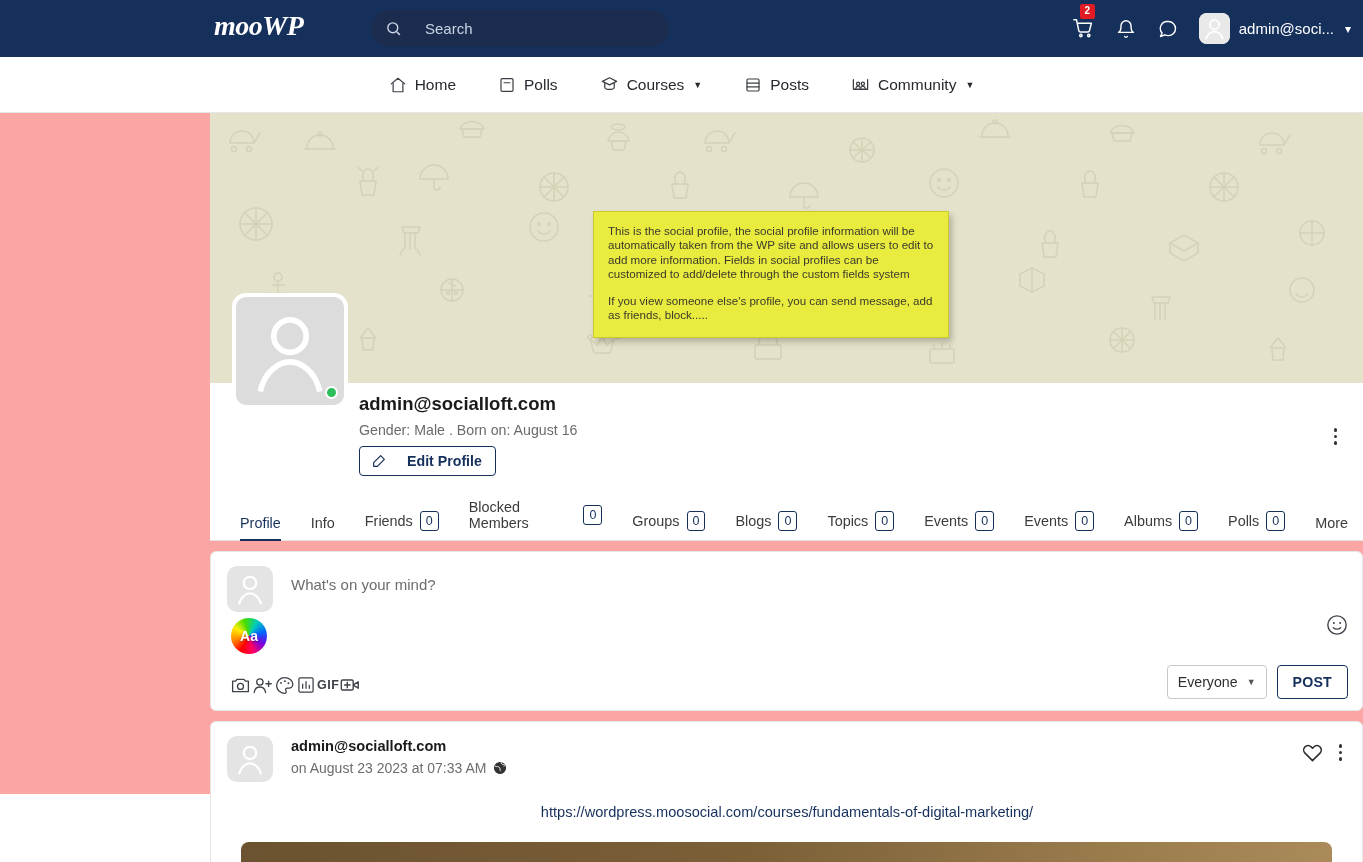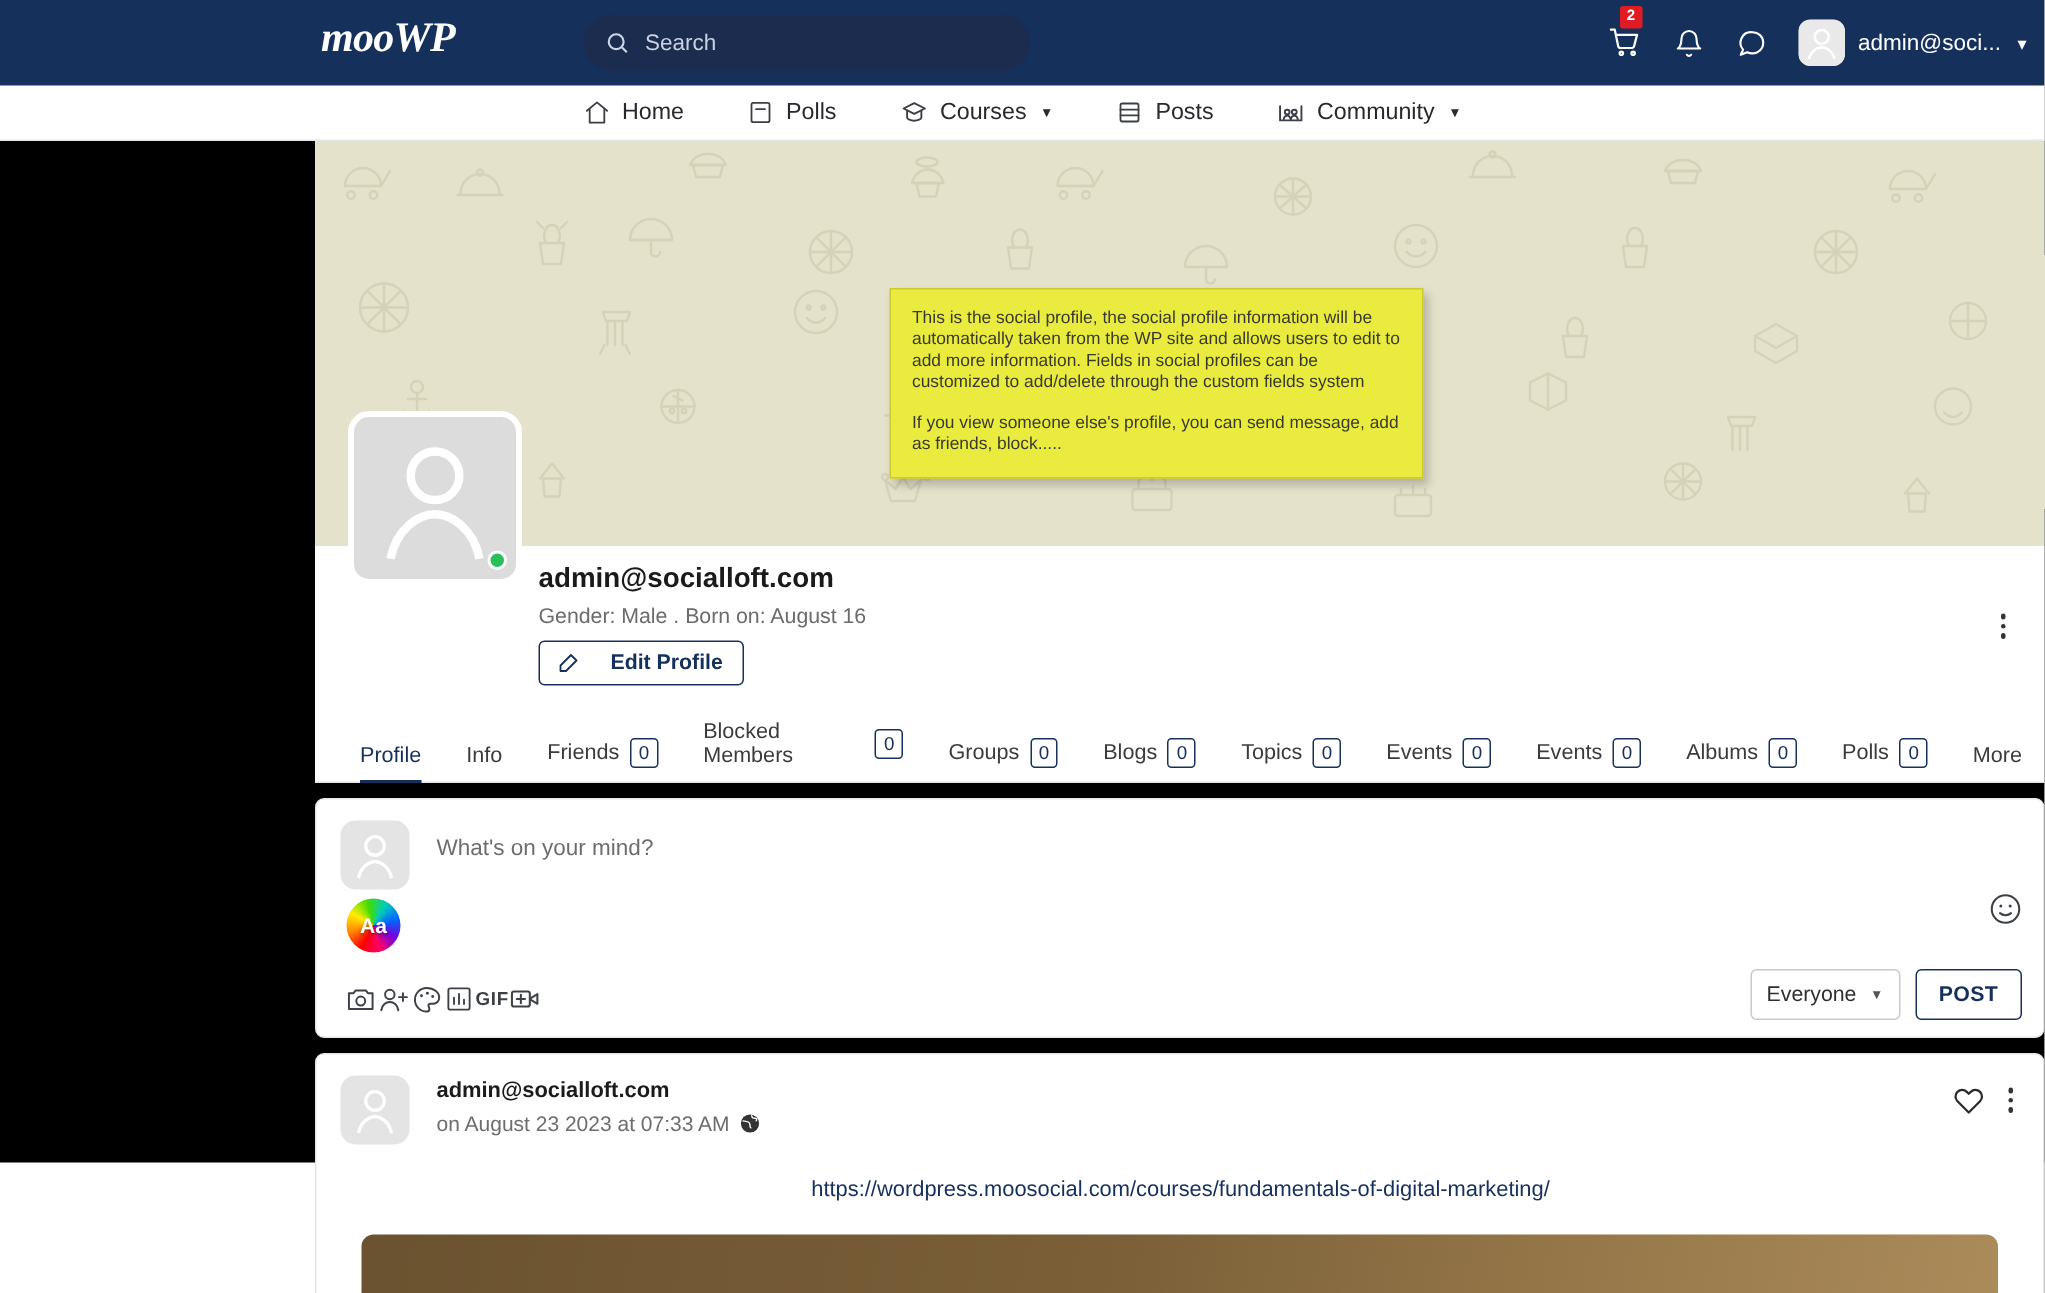--- a/index.html
+++ b/index.html
@@ -27,30 +27,31 @@
     top: 10px;
     color: #ffffff;
     font-family: "Liberation Serif", serif;
     font-style: italic;
     font-weight: bold;
     font-size: 28px;
     letter-spacing: -0.5px;
   }
   .searchbox {
     position: absolute;
-    left: 389px;
+    left: 371px;
     top: 10px;
     width: 298px;
     height: 37px;
     background: #1b2c4f;
     border-radius: 19px;
     display: flex;
     align-items: center;
     padding: 0 14px;
     cursor: text;
+    gap: 13px;
   }
   .searchbox .ph {
     color: #c9d2e2;
     font-size: 15px;
     margin-left: 10px;
   }
   .topright {
     position: absolute;
     right: 12px;
     top: 0;
@@ -90,41 +91,41 @@
     overflow:hidden;
   }
   .user-name {
     color: #ffffff;
     font-size: 15px;
   }
   .caret { color:#fff; font-size:12px; margin-left:2px;}
 
   
   .navbar {
-    height: 37px;
+    height: 56px;
     background: #ffffff;
     border-bottom: 1px solid #e6e6e6;
     display: flex;
     align-items: center;
     justify-content: center;
     gap: 42px;
   }
   .nav-item {
     display: flex; align-items: center; gap: 8px;
     color: #26292e; font-size: 15.5px;
     cursor: pointer;
   }
   .nav-item .nav-caret {
     font-size: 9px; color: #26292e; margin-left: 1px;
   }
 
   
   .page {
     position: relative;
-    background: #000000;
+    background: #fca5a5;
     height: 681px;
   }
   .container {
     position: absolute;
     left: 210px;
     top: 0;
     width: 1153px;
   }
 
   

